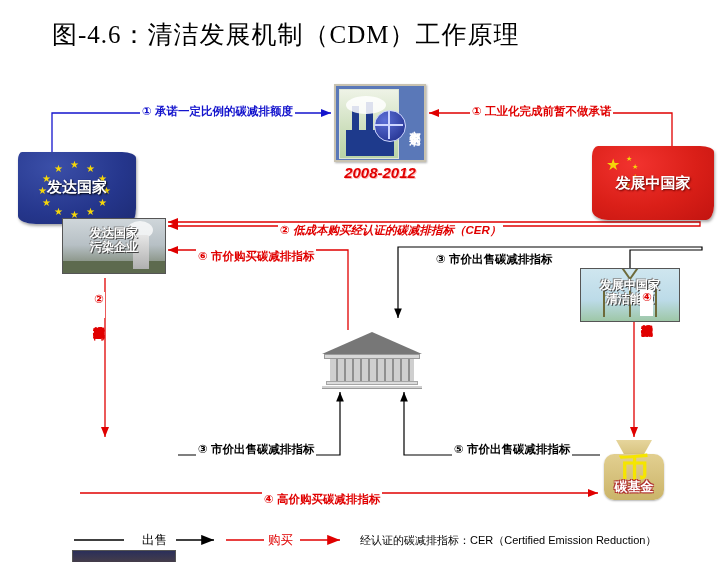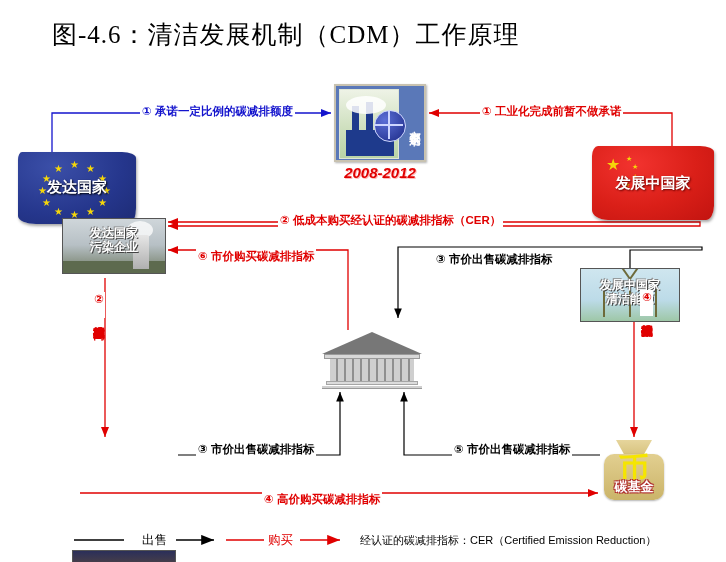--- a/index.html
+++ b/index.html
@@ -222,22 +222,22 @@
 </div>
 
 <div class="node" id="carbon-fund">
   <div class="bagtop"></div>
   <div class="bag"></div>
   <div class="bagchar">币</div>
   <div class="capt" style="top:40px;color:#fff;text-shadow:1px 1px 0 #b03030,-1px -1px 0 #b03030,1px -1px 0 #b03030,-1px 1px 0 #b03030;font-size:13px;">碳基金</div>
 </div>
 
 <div class="lbl blue" style="left:140px;top:104px;">① 承诺一定比例的碳减排额度</div>
-<div class="lbl red" style="left:480px;top:104px;">① 工业化完成前暂不做承诺</div>
-<div class="lbl red" style="left:278px;top:213px;">② 低成本购买经认证的碳减排指标（CER）</div>
+<div class="lbl red" style="left:470px;top:104px;">① 工业化完成前暂不做承诺</div>
+<div class="lbl red" style="left:278px;top:223px;font-style:italic;">② 低成本购买经认证的碳减排指标（CER）</div>
 <div class="lbl red" style="left:196px;top:249px;">⑥ 市价购买碳减排指标</div>
 <div class="lbl black" style="left:434px;top:252px;">③ 市价出售碳减排指标</div>
 
 <div class="vlbl" style="left:92px;top:292px;">② 高成本购买碳减排指标</div>
 <div class="vlbl" style="left:640px;top:290px;">④ 低价购买碳减排指标</div>
 
 <div class="lbl black" style="left:196px;top:442px;">③ 市价出售碳减排指标</div>
 <div class="lbl black" style="left:452px;top:442px;">⑤ 市价出售碳减排指标</div>
 <div class="lbl red" style="left:262px;top:492px;">④ 高价购买碳减排指标</div>
 

